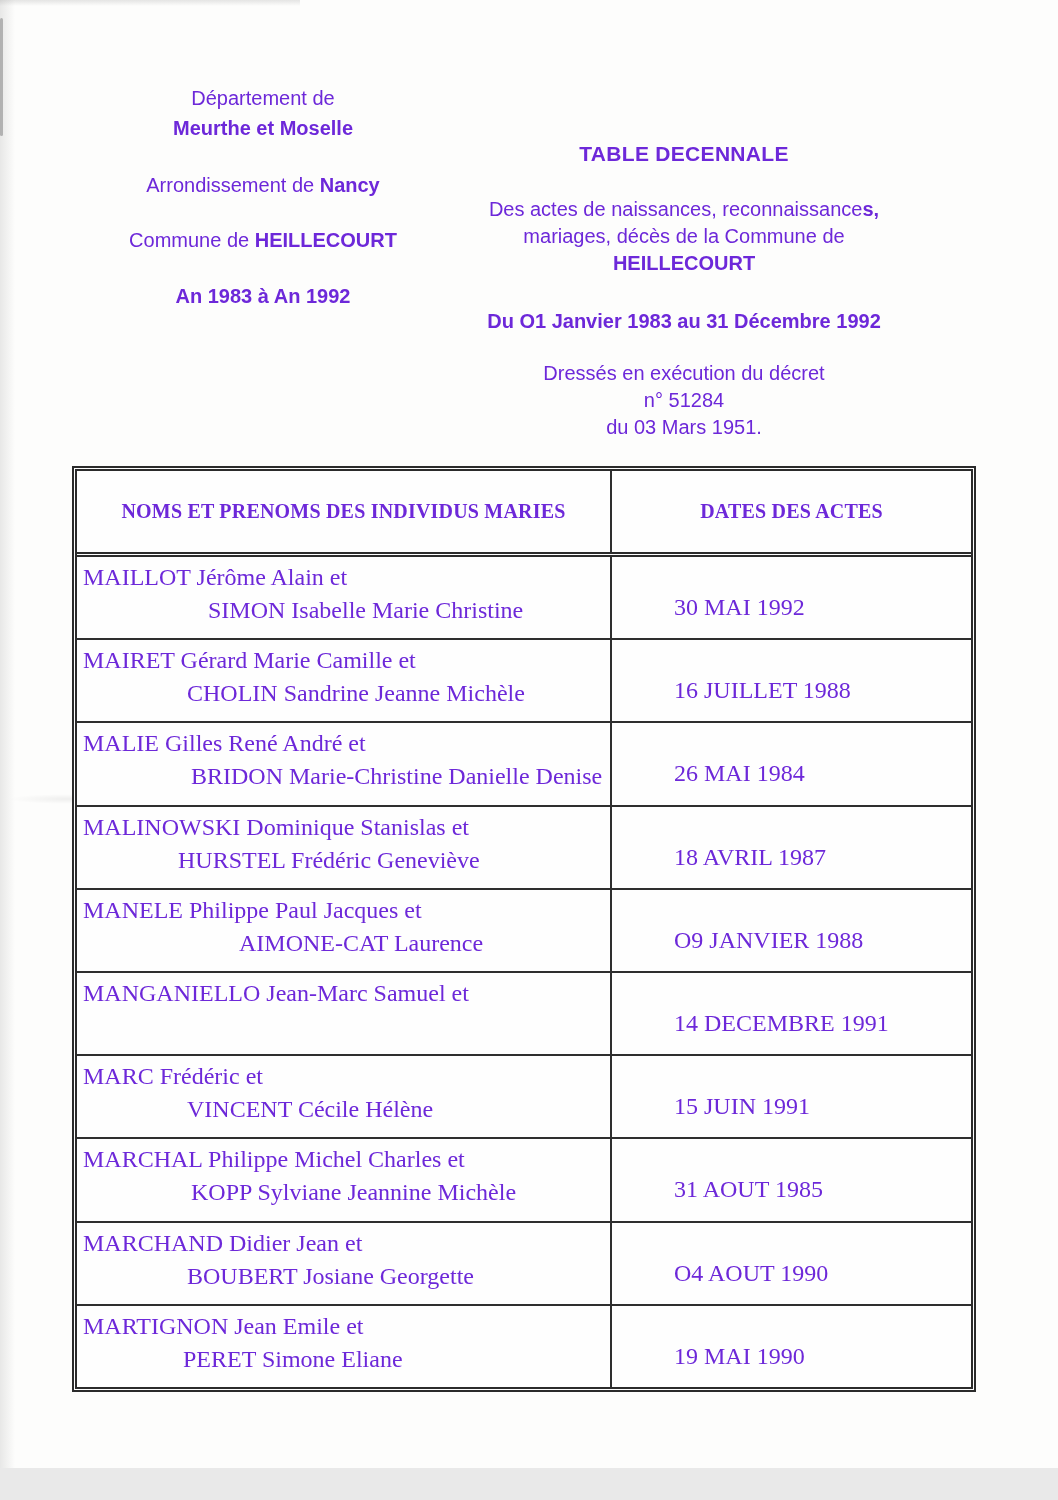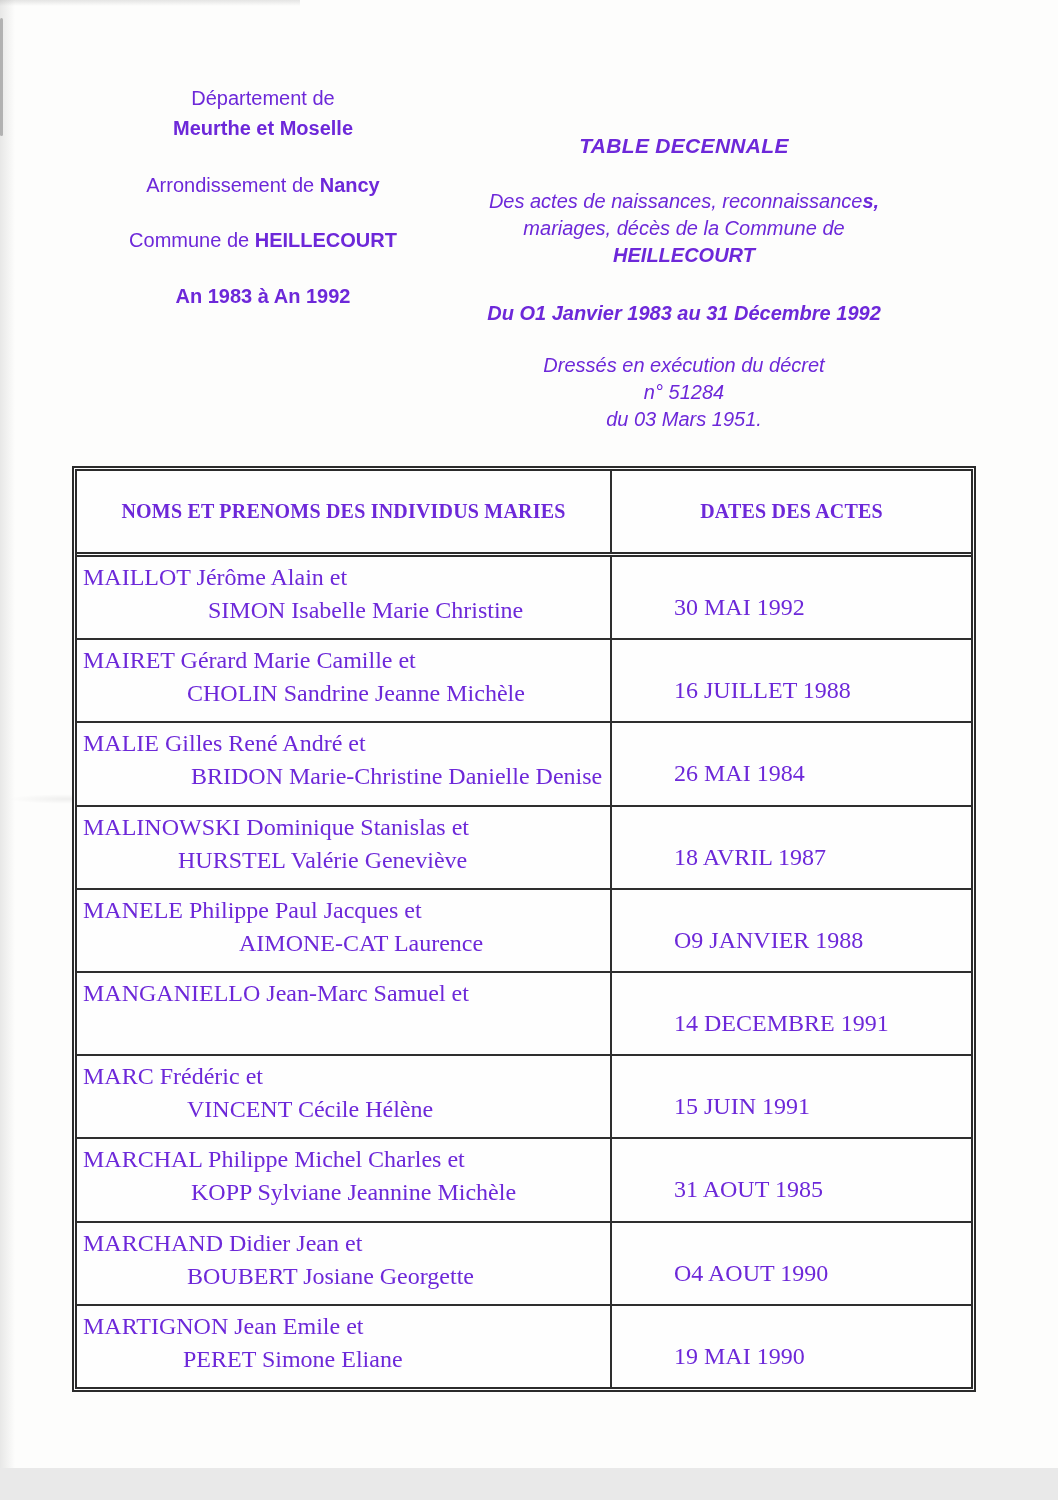--- a/index.html
+++ b/index.html
@@ -40,22 +40,22 @@
     position:absolute; left:92px; top:85px; width:342px;
     text-align:center; font-size:20px; line-height:26px;
   }
   .hdr-left p { margin:0; }
   .hdr-left .mt-sm  { margin-top:4px; }
   .hdr-left .mt-lg1 { margin-top:31px; }
   .hdr-left .mt-lg2 { margin-top:29px; }
   .hdr-left .mt-lg3 { margin-top:30px; }
 
   .hdr-right {
-    position:absolute; left:448px; top:132px; width:472px;
-    text-align:center; font-size:20px; line-height:27px;font-style:italic;
+    position:absolute; left:448px; top:140px; width:472px;
+    text-align:center; font-size:20px; line-height:27px;
   }
   .hdr-right p { margin:0; }
   .hdr-right .title { font-size:21px; letter-spacing:0.3px; }
   .hdr-right .mt-a { margin-top:29px; }
   .hdr-right .mt-b { margin-top:31px; }
   .hdr-right .mt-c { margin-top:25px; }
 
   .b { font-weight:bold; }
 
   
@@ -148,21 +148,21 @@
       <div class="l2" style="margin-left: 108px;">BRIDON Marie-Christine Danielle Denise</div>
     </div>
     <div class="tc dates">
       <div class="dt">26 MAI 1984</div>
     </div>
   </div>
 
   <div class="trow">
     <div class="tc names">
       <div class="l1">MALINOWSKI Dominique Stanislas et</div>
-      <div class="l2" style="margin-left: 95px;">HURSTEL Valérie Geneviève</div>
+      <div class="l2" style="margin-left: 95px;">HURSTEL Frédéric Geneviève</div>
     </div>
     <div class="tc dates">
       <div class="dt">18 AVRIL 1987</div>
     </div>
   </div>
 
   <div class="trow">
     <div class="tc names">
       <div class="l1">MANELE Philippe Paul Jacques et</div>
       <div class="l2" style="margin-left: 156px;">AIMONE-CAT Laurence</div>

